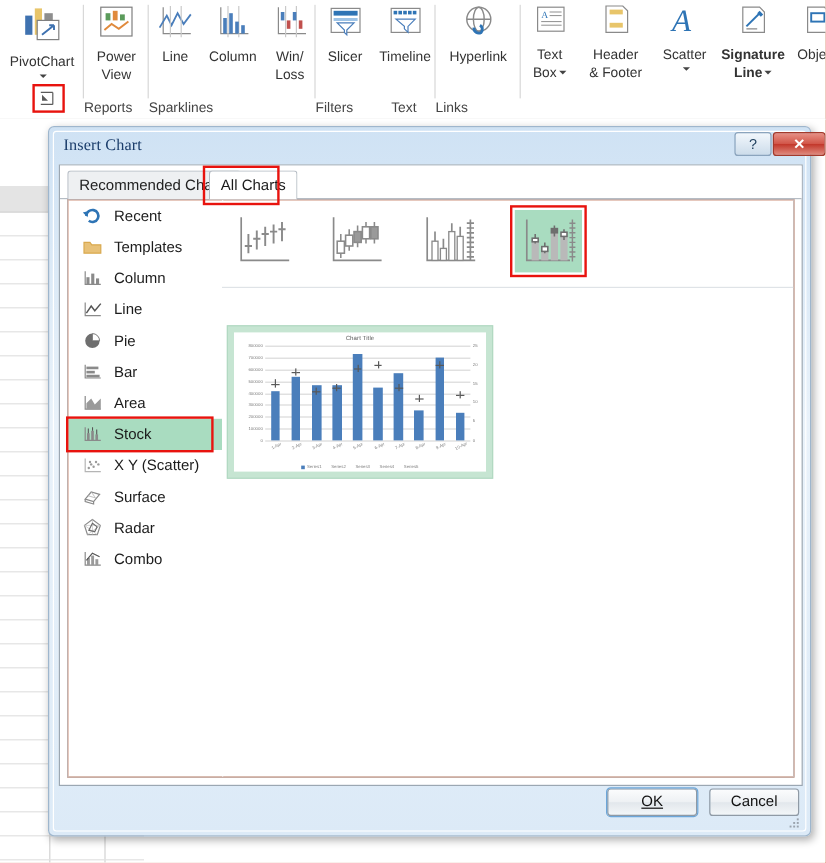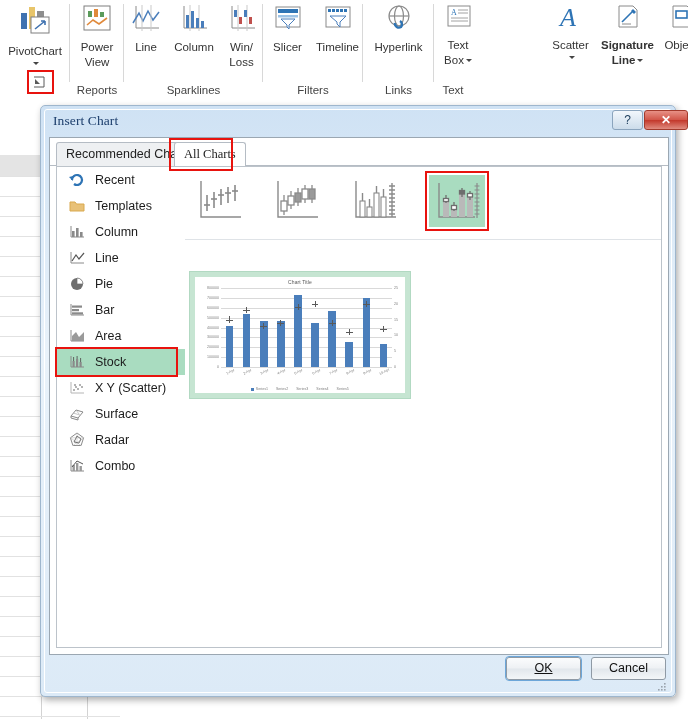--- a/index.html
+++ b/index.html
@@ -14,21 +14,21 @@
   #ribbon{
     position:absolute;left:0;top:0;width:688px;height:99px;
     background:#ffffff;border-bottom:1px solid #d4d4d4;
     overflow:hidden;
   }
   .rgroup{position:absolute;top:0;height:99px;}
   .rgroup .gsep{
     position:absolute;right:0;top:4px;width:1px;height:78px;background:#d8d8d8;
   }
   .gname{
-    position:absolute;bottom:3px;left:0;width:100%;text-align:center;
+    position:absolute;bottom:3px;left:0;width:100%;
     font-size:11.5px;color:#444;line-height:12px;
   }
   .rbtn{
     position:absolute;top:3px;text-align:center;cursor:default;
   }
   .rbtn .lbl{
     font-size:11.5px;color:#333;line-height:12.5px;display:block;margin-top:2px;
   }
   .ico{display:block;margin:0 auto;}
   .caret{
@@ -107,21 +107,21 @@
     position:absolute;top:4px;height:24px;box-sizing:border-box;
     border:1px solid #b5bcc4;border-bottom:none;
     border-radius:3px 3px 0 0;
     font-size:12.5px;line-height:22px;padding:0 9px;color:#1a1a1a;
     cursor:default;
   }
   #tab-recommended{
     left:6px;background:#eef0f2;color:#222;
   }
   #tab-all{
-    left:124px;background:#ffffff;z-index:3;font-family:Liberation Serif, serif;
+    left:124px;background:#ffffff;z-index:3;
   }
   #tab-all-annot{
     position:absolute;left:119px;top:0px;width:64px;height:33px;
     border:2px solid #e8130e;box-sizing:border-box;z-index:4;
   }
 
   #panel{
     position:absolute;left:6px;top:28px;right:6px;bottom:6px;
     border:1px solid #bcc3ca;box-sizing:border-box;background:#c2410c;
   }
@@ -355,20 +355,31 @@
     <div class="rbtn" style="left:0;width:48px;">
       <span class="ico">
         <svg width="34" height="30" viewBox="0 0 34 30">
           <rect x="7" y="3" width="22" height="20" fill="#ffffff" stroke="#8a8a8a"></rect>
           <text x="10" y="12" font-size="8" fill="#2e74b5" font-family="Liberation Serif, serif">A</text>
           <path d="M17 7 H27 M17 10 H27 M10 15 H27 M10 18 H27" stroke="#8a8a8a" stroke-width=".8"></path>
         </svg>
       </span>
       <span class="lbl">Text</span>
       <span class="lbl"><span>Box</span><i class="caret"></i></span>
+    </div>
+    <div class="rbtn" style="left:48px;width:62px;">
+      <span class="ico">
+        <svg width="34" height="30" viewBox="0 0 34 30">
+          <path d="M9 2 H23 L27 6 V24 H9 Z" fill="#ffffff" stroke="#8a8a8a"></path>
+          <rect x="12" y="5" width="11" height="4" fill="#e8c56a"></rect>
+          <rect x="12" y="16" width="11" height="4" fill="#e8c56a"></rect>
+        </svg>
+      </span>
+      <span class="lbl">Header</span>
+      <span class="lbl">&amp; Footer</span>
     </div>
     <div class="rbtn" style="left:110px;width:53px;">
       <span class="ico">
         <svg width="34" height="30" viewBox="0 0 34 30">
           <text x="6" y="23" font-size="26" fill="#2e74b5" font-style="italic" font-family="Liberation Serif, serif">A</text>
         </svg>
       </span>
       <span class="lbl">Scatter</span>
       <span class="caretrow"><i class="caret"></i></span>
     </div>

